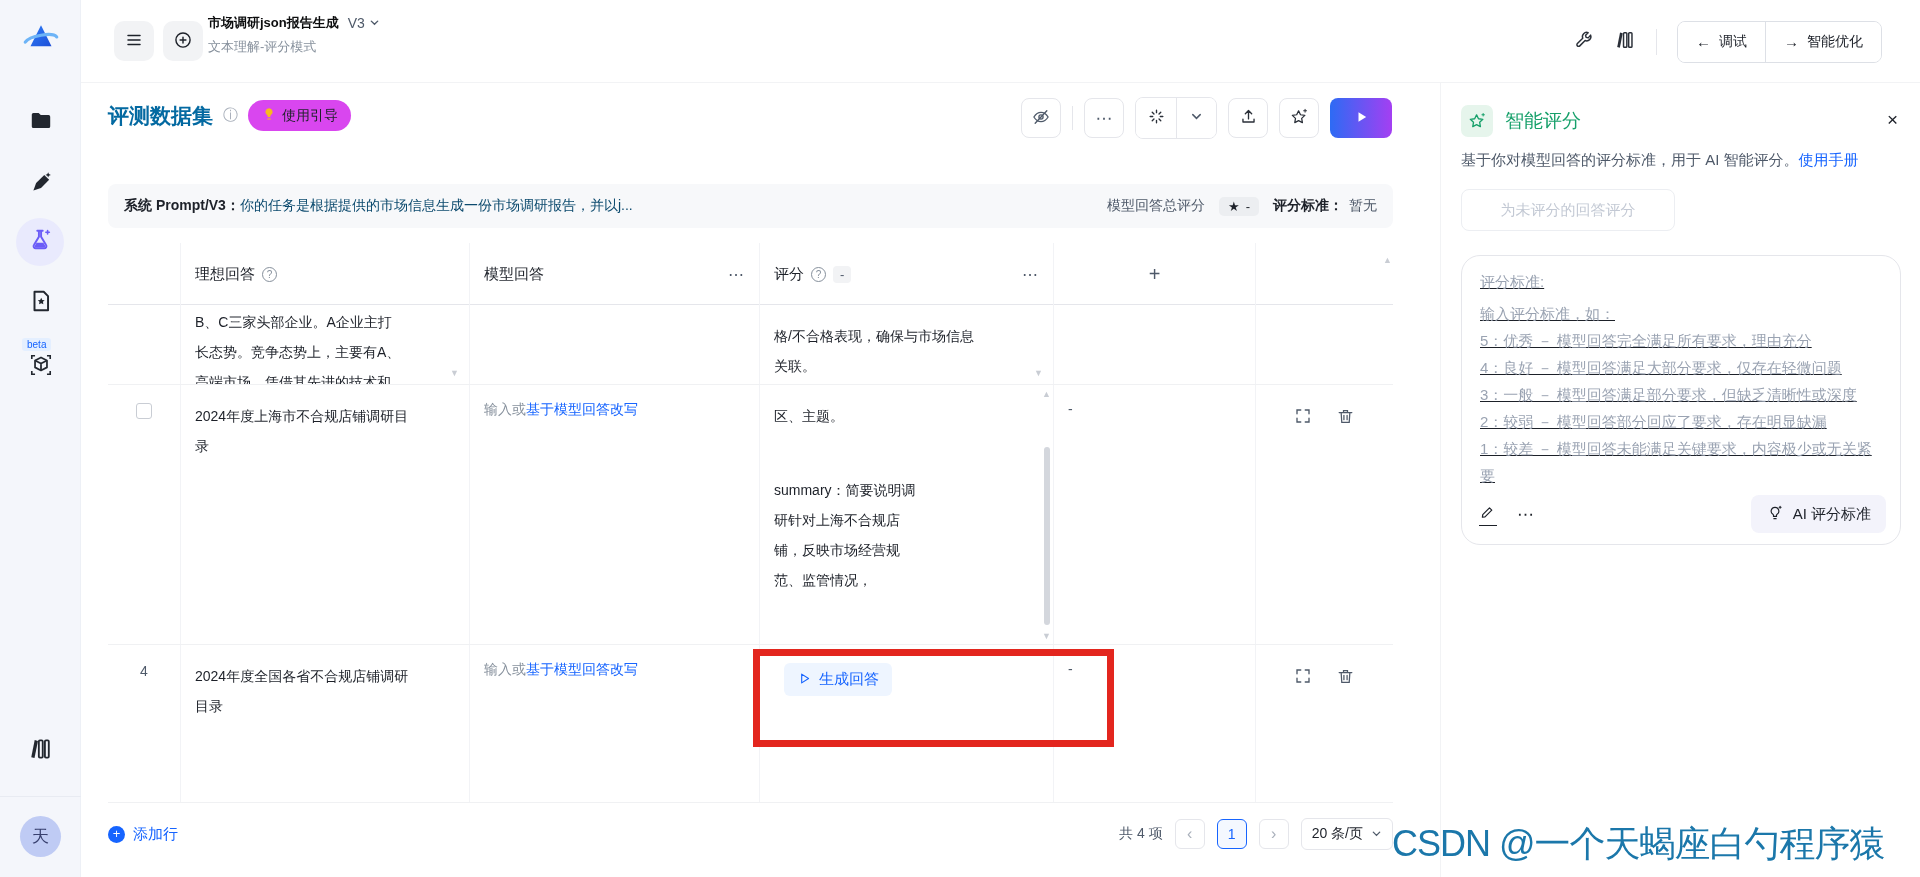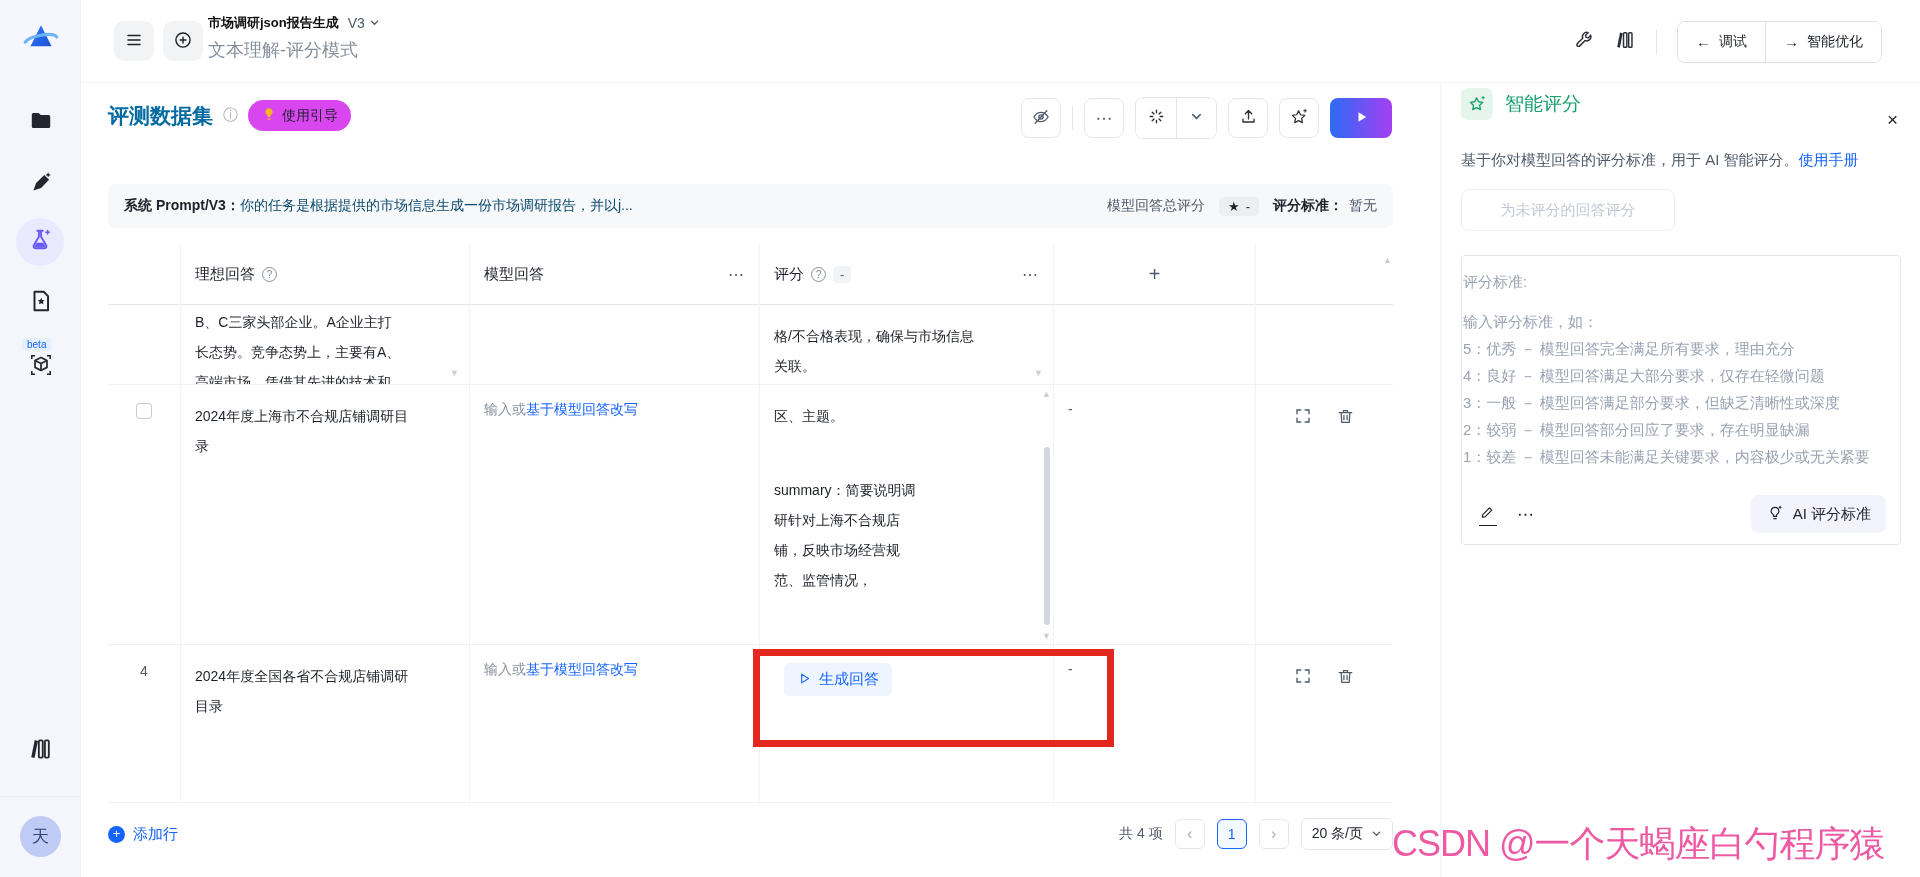--- a/index.html
+++ b/index.html
@@ -16,21 +16,21 @@
   .sb-sep { position:absolute; left:0; bottom:80px; width:81px; border-top:1px solid #e8ebf2; }
   .avatar { position:absolute; left:20px; top:816px; width:41px; height:41px; border-radius:50%; background:#bfcbf4; color:#38406f; font-size:17px; display:flex; align-items:center; justify-content:center; cursor:pointer; }
 
   
   .topbar { position:absolute; left:81px; top:0; width:1839px; height:83px; background:#fff; border-bottom:1px solid #f2f3f5; }
   .icon-sq-btn { position:absolute; top:21px; width:40px; height:40px; border:none; border-radius:10px; background:#f2f3f5; display:flex; align-items:center; justify-content:center; cursor:pointer; }
   .title-block { position:absolute; left:127px; top:14px; }
   .tb-title-row { display:flex; align-items:center; gap:9px; }
   .tb-title { font-size:13px; font-weight:bold; color:#0c0d0e; }
   .tb-version { font-size:14px; color:#4e5969; display:flex; align-items:center; gap:4px; cursor:pointer; }
-  .tb-sub { font-size:18px; color:#86909c; margin-top:6px; }
+  .tb-sub { font-size:13px; color:#86909c; margin-top:6px; }
   .topbar-right { position:absolute; right:38px; top:0; height:83px; display:flex; align-items:center; gap:20px; }
   .tb-icon-btn { background:none; border:none; cursor:pointer; display:flex; align-items:center; }
   .tb-vsep { width:1px; height:26px; background:#e5e6eb; }
   .seg-group { display:flex; border:1px solid #dde0e6; border-radius:8px; overflow:hidden; background:#fff; }
   .seg-btn { display:flex; align-items:center; gap:8px; padding:0 18px; height:40px; background:#fff; border:none; font-size:14px; color:#1d2129; cursor:pointer; }
   .seg-btn + .seg-btn { border-left:1px solid #dde0e6; }
   .arrow-ch { font-size:15px; color:#1d2129; }
 
   
   .content { position:absolute; left:81px; top:83px; width:1359px; height:794px; }
@@ -95,40 +95,40 @@
   .add-row { display:flex; align-items:center; gap:8px; background:none; border:none; font-size:15px; color:#1664ff; cursor:pointer; }
   .add-row-circle { width:17px; height:17px; border-radius:50%; background:#1664ff; color:#fff; font-size:13px; line-height:16px; text-align:center; }
   .tf-right { margin-left:auto; display:flex; align-items:center; gap:12px; }
   .tf-total { font-size:14px; color:#4e5969; }
   .pg-btn { width:30px; height:30px; border:1px solid #e5e6eb; border-radius:6px; background:#fff; color:#a9b0bb; font-size:16px; cursor:pointer; }
   .pg-cur { width:30px; height:30px; border:1px solid #1664ff; border-radius:6px; background:#f4f8ff; color:#1664ff; font-size:14px; cursor:pointer; }
   .pg-size { display:flex; align-items:center; gap:8px; height:32px; border:1px solid #e5e6eb; border-radius:6px; background:#fff; padding:0 10px; font-size:14px; color:#1d2129; cursor:pointer; }
 
   
   .panel { position:absolute; left:1440px; top:83px; width:480px; height:794px; background:#fff; border-left:1px solid #f2f3f5; }
-  .p-head { position:absolute; left:20px; top:5px; display:flex; align-items:center; gap:12px; }
+  .p-head { position:absolute; left:20px; top:22px; display:flex; align-items:center; gap:12px; }
   .p-icon-box { width:32px; height:32px; border-radius:7px; background:#e6f5ec; display:flex; align-items:center; justify-content:center; }
   .p-title { font-size:19px; color:#16a06a; }
   .p-close { position:absolute; right:22px; top:26px; background:none; border:none; font-size:19px; color:#1d2129; cursor:pointer; }
   .p-desc { position:absolute; left:20px; top:68px; width:444px; font-size:15px; color:#4e5969; }
   .p-btn-row { position:absolute; left:20px; top:106px; display:flex; gap:14px; }
   .p-dis-btn { width:214px; height:42px; border:1px solid #eceef2; border-radius:8px; background:#fff; font-size:15px; color:#c3c9d4; cursor:not-allowed; }
-  .crit-box { position:absolute; left:20px; top:172px; width:440px; height:290px; border:1px solid #e5e6eb; border-radius:4px; padding:13px 1px; }
+  .crit-box { position:absolute; left:20px; top:172px; width:440px; height:290px; border:1px solid #e5e6eb; border-radius:19px; padding:13px 18px;text-decoration:underline; }
   .crit-title { font-size:15px; color:#9aa3b2; line-height:26px; }
-  .crit-hint { font-size:15px; color:#9aa3b2; line-height:27px; margin-top:13px; }
+  .crit-hint { font-size:15px; color:#9aa3b2; line-height:27px; margin-top:5px; }
   .crit-line { font-size:15px; color:#9aa3b2; line-height:27px; }
   .crit-actions { position:absolute; left:17px; right:14px; bottom:11px; display:flex; align-items:center; gap:20px; }
   .edit-ic { background:none; border:none; cursor:pointer; display:flex; flex-direction:column; align-items:center; }
   .edit-ic .ul { width:18px; border-top:1.6px solid #1d2129; margin-top:1px; }
   .crit-dots { background:none; border:none; font-size:17px; color:#1d2129; cursor:pointer; letter-spacing:1px; }
   .ai-btn { margin-left:auto; display:flex; align-items:center; gap:9px; height:38px; padding:0 15px; background:#f3f3fb; border:none; border-radius:8px; font-size:15px; color:#1d2129; cursor:pointer; }
 
   
   .red-annot { position:absolute; left:753px; top:649px; width:361px; height:98px; border:7px solid #e3261e; z-index:40; pointer-events:none; }
-  .watermark { position:absolute; left:1392px; top:820px; z-index:50; font-size:36px; color:#ec4899; opacity:.9; white-space:nowrap; letter-spacing:-1px; }
+  .watermark { position:absolute; left:1392px; top:820px; z-index:50; font-size:36px; color:#0369a1; opacity:.9; white-space:nowrap; letter-spacing:-1px; }
 </style>
 </head>
 <body>
 
 <div class="app">
 
   <aside class="sidebar">
     <div class="logo">
       <svg viewBox="0 0 40 40" width="42" height="42">
         <defs>

